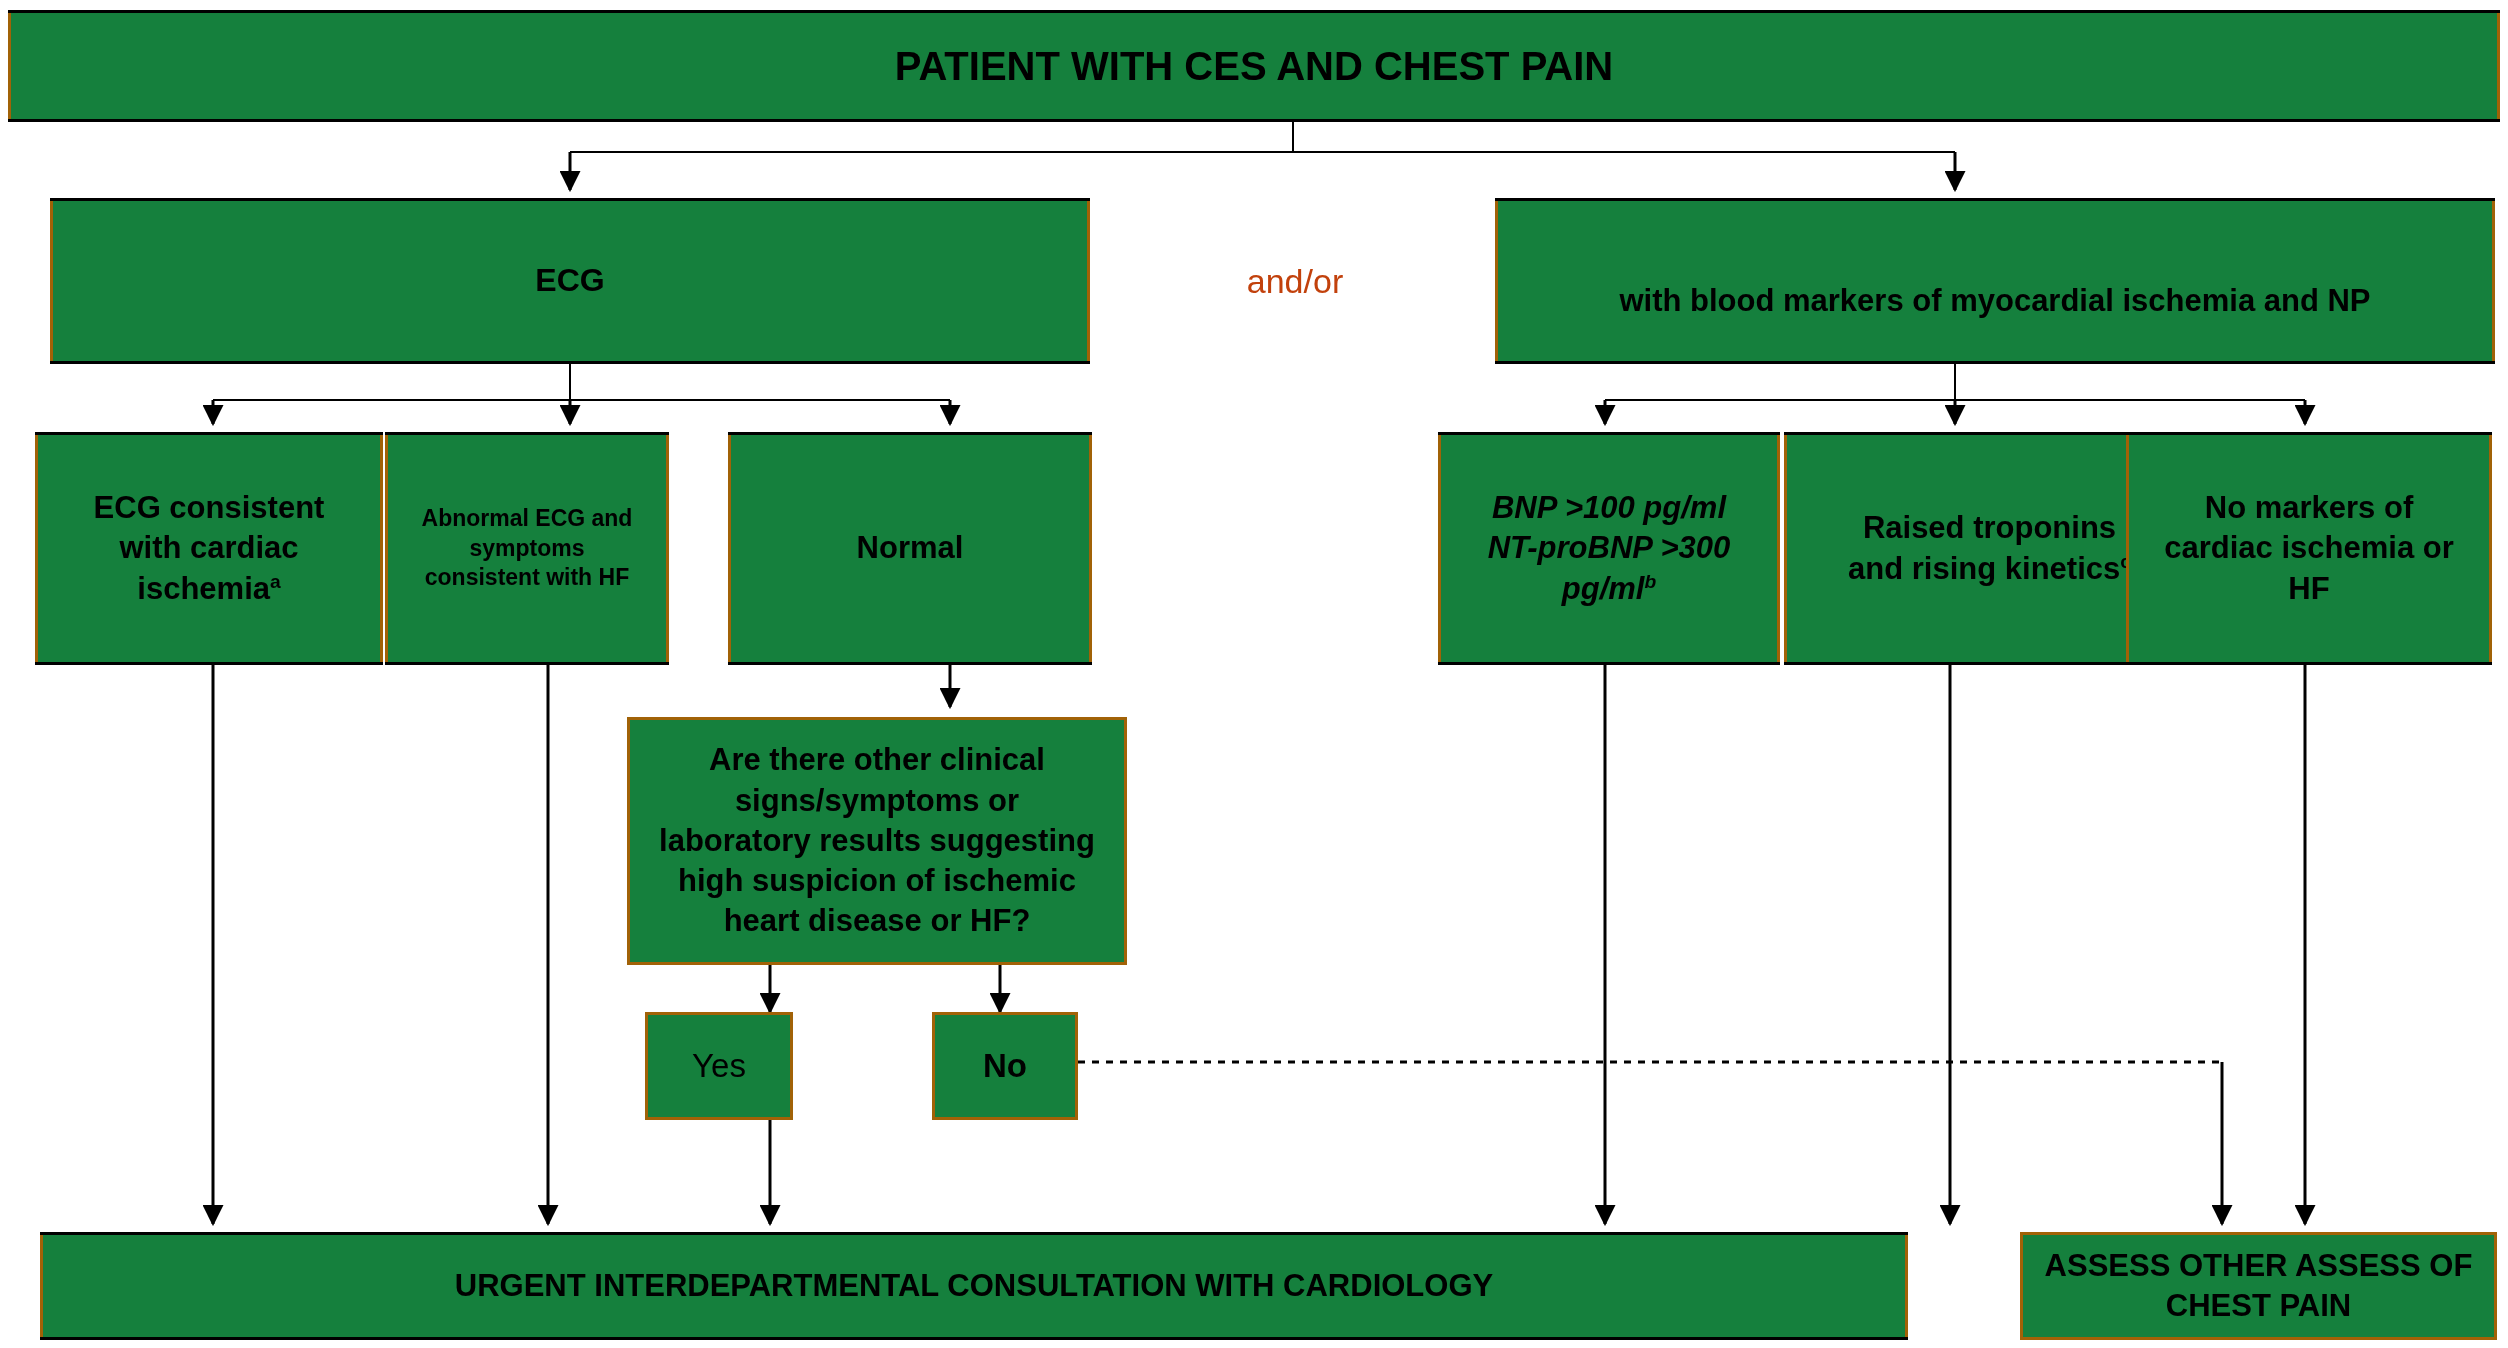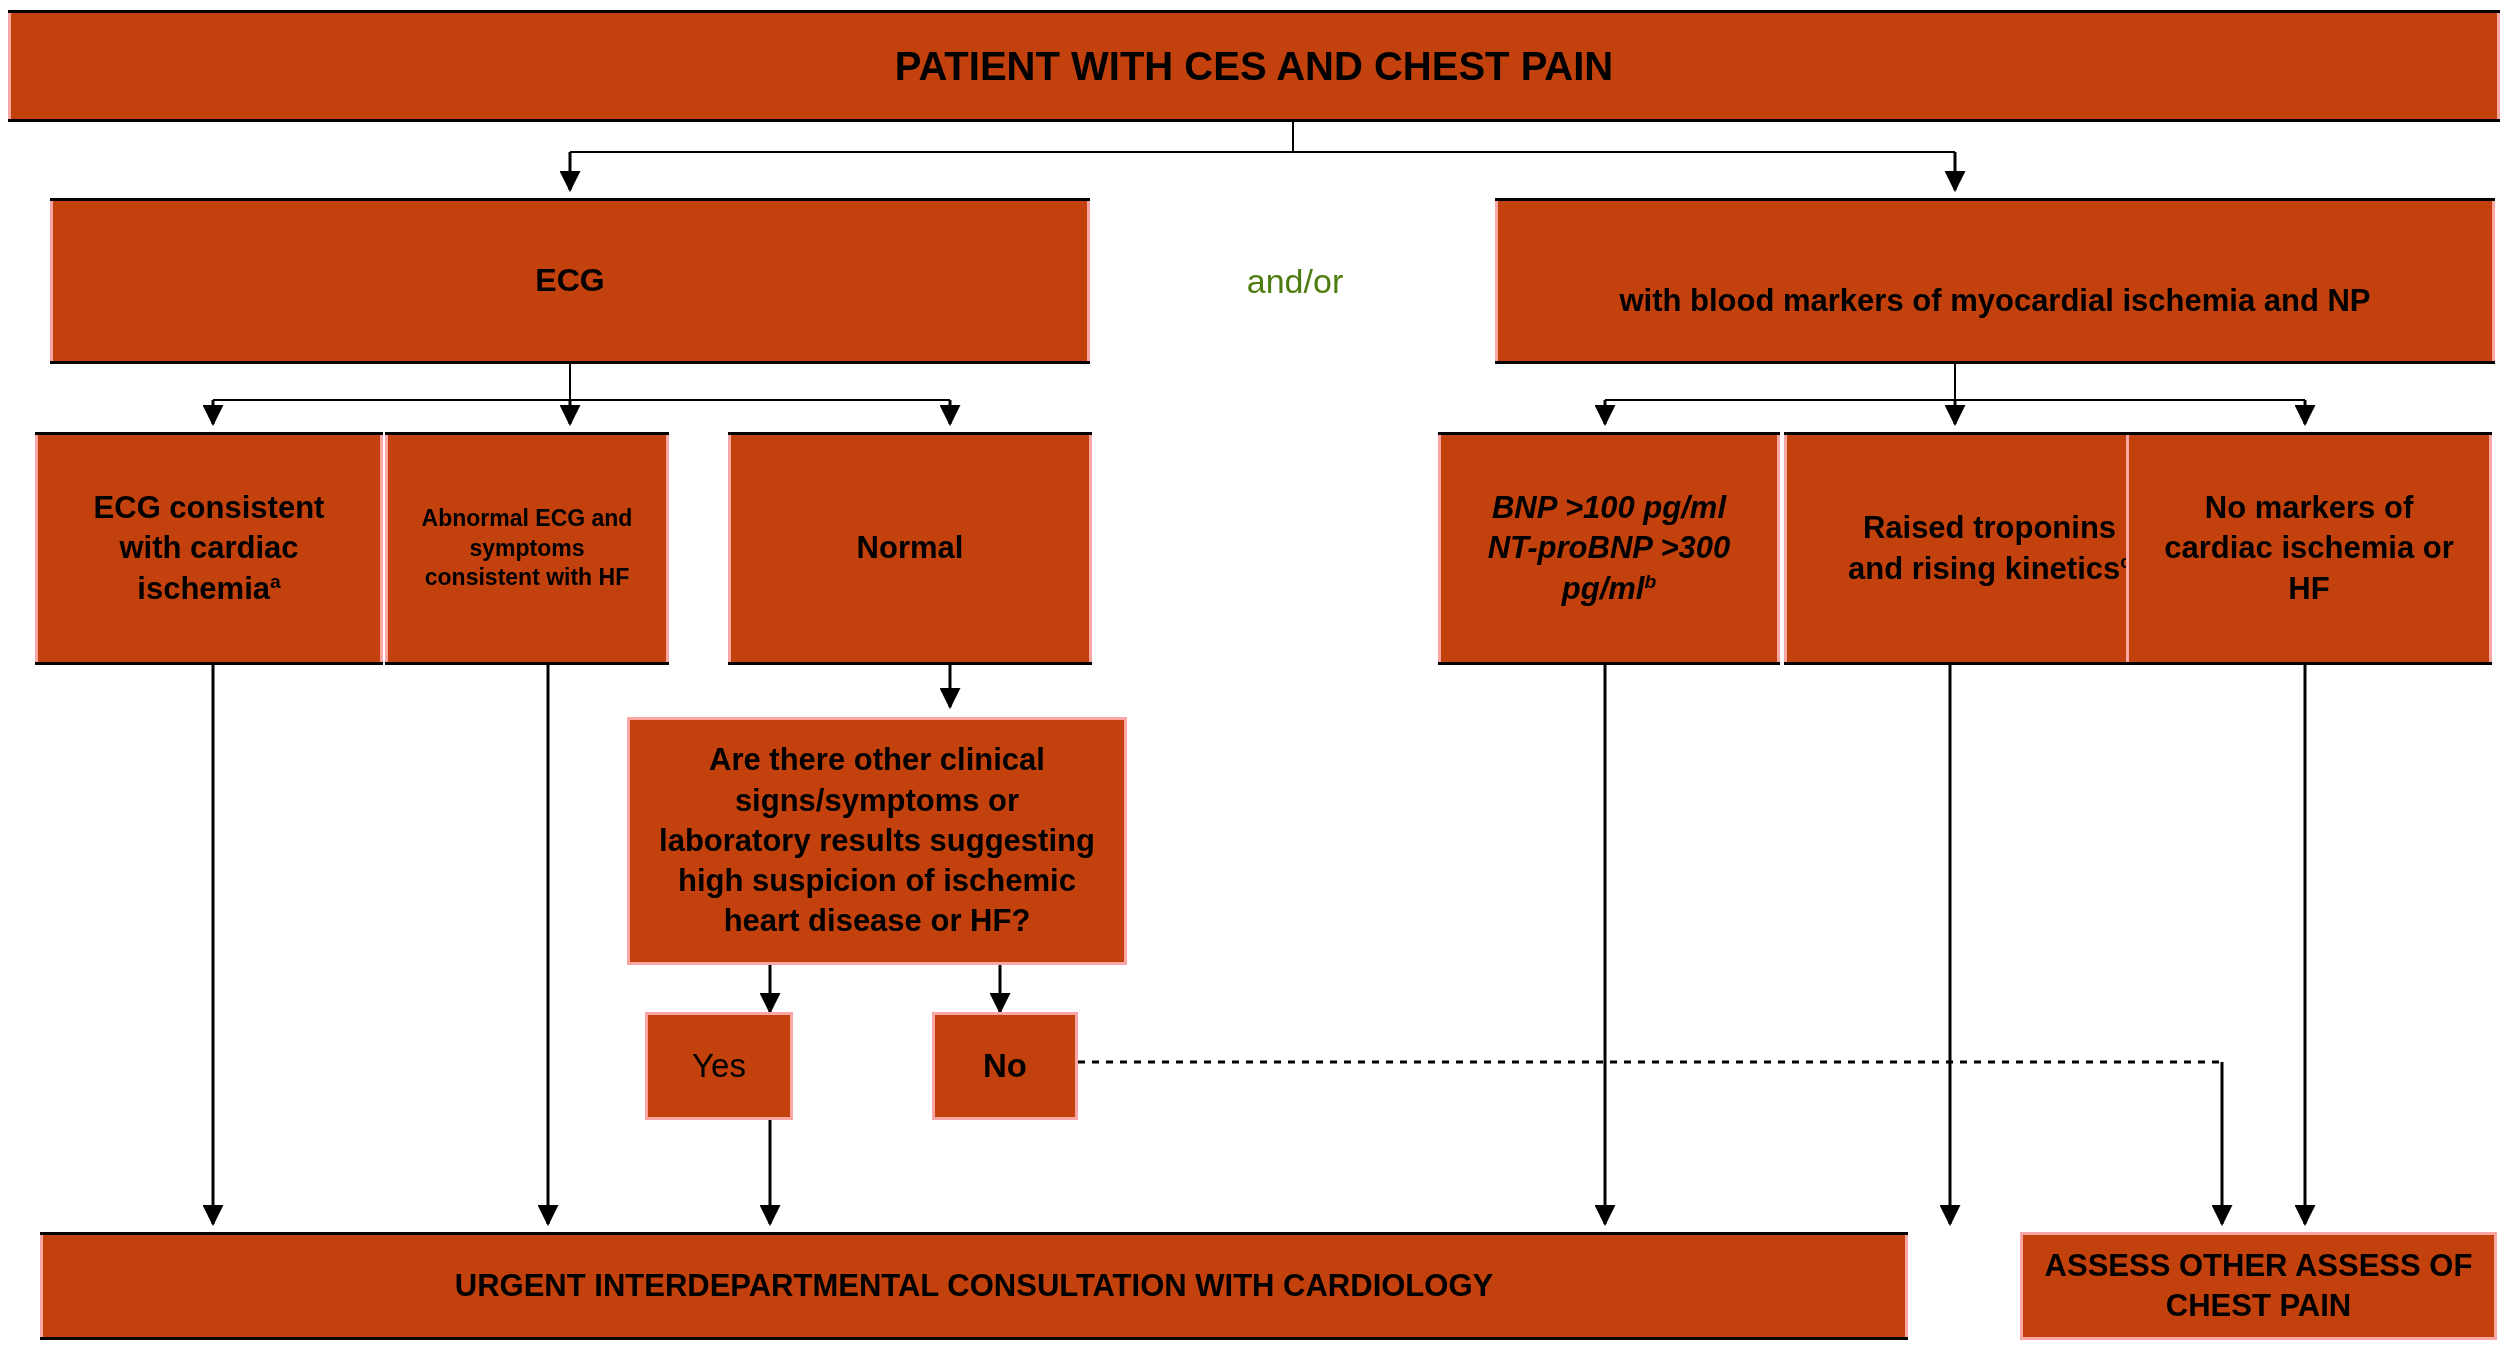--- a/index.html
+++ b/index.html
@@ -1,22 +1,22 @@
 <!DOCTYPE html>
 <html><head>
 <meta charset="utf-8">
 <style>
   html,body{margin:0;padding:0;background:#ffffff;}
   body{width:2508px;height:1348px;font-family:"Liberation Sans",sans-serif;color:#000;}
   #stage{position:relative;width:2508px;height:1348px;overflow:hidden;background:#fff;}
 
   .box{
     position:absolute;
-    border:3px solid #fca5a5;
-    background:#c2410c;
+    border:3px solid #a16207;
+    background:#15803d;
     box-sizing:border-box;
     display:flex;
     align-items:center;
     justify-content:center;
     text-align:center;
     line-height:1.30;
   }
   .box .txt{display:block;width:100%;padding:0 8px;}
   .bold{font-weight:bold;}
   .reg{font-weight:normal;}
@@ -30,21 +30,21 @@
     content:"";content:"";position:absolute;left:-3px;right:-3px;bottom:-3px;height:3px;background:#000;
   }
 
   
   .thin{border-width:3px;}
 
   svg#wires{position:absolute;left:0;top:0;width:2508px;height:1348px;pointer-events:none;}
 
   .sup{font-size:0.62em;vertical-align:super;line-height:0;}
   .label-andor{
-    position:absolute;font-size:34px;font-weight:normal;color:#4d7c0f;
+    position:absolute;font-size:34px;font-weight:normal;color:#c2410c;
     text-align:center;
   }
 </style>
 </head>
 <body>
 
 <div id="stage">
 
   <svg id="wires" viewBox="0 0 2508 1348">
     <defs>

